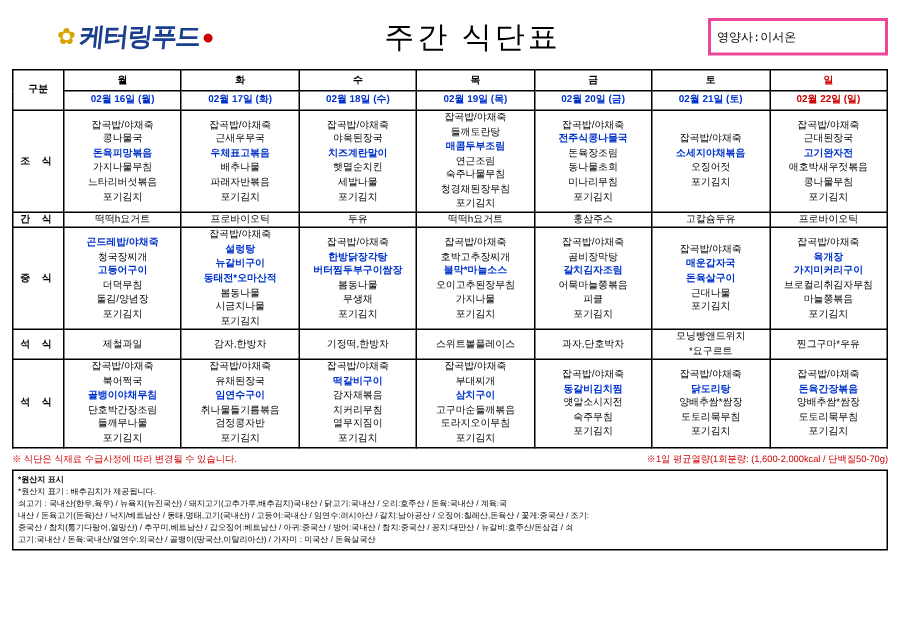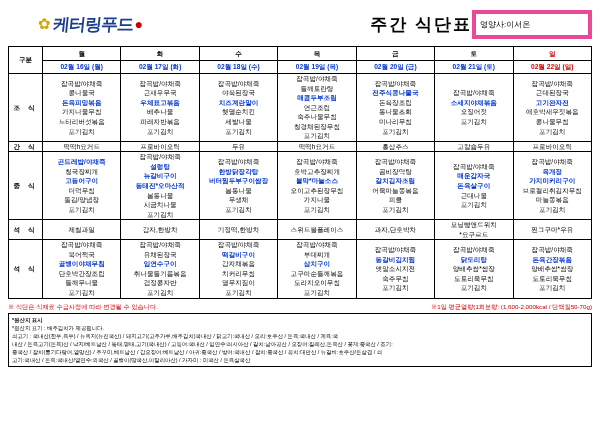--- a/index.html
+++ b/index.html
@@ -39,31 +39,32 @@
     font-size: 17px;
     font-weight: bold;
     letter-spacing: -1px;
     color: #1a3f8f;
     transform: skewX(-6deg);
   }
   .logo-swirl { font-size: 15px; color: #d8a200; }
   .logo-dot { font-size: 14px; color: #c00; }
   .title {
     flex: 1;
-    text-align: right;
-    font-size: 17px;
-    font-weight: bold;
+    text-align: center;
+    font-size: 20px;
+    font-weight: normal;
     letter-spacing: 2px;
   }
   .nutritionist {
     width: 120px;
-    border: 4px solid #ec4899;
+    border: 2px solid #ec4899;
     font-size: 8px;
     padding: 5px 4px;
     text-align: left;
+    font-family: Liberation Mono, monospace;
   }
   
   table.menu {
     width: 100%;
     border-collapse: collapse;
     table-layout: fixed;
   }
   table.menu td, table.menu th {
     border: 1px solid #000;
     text-align: center;

